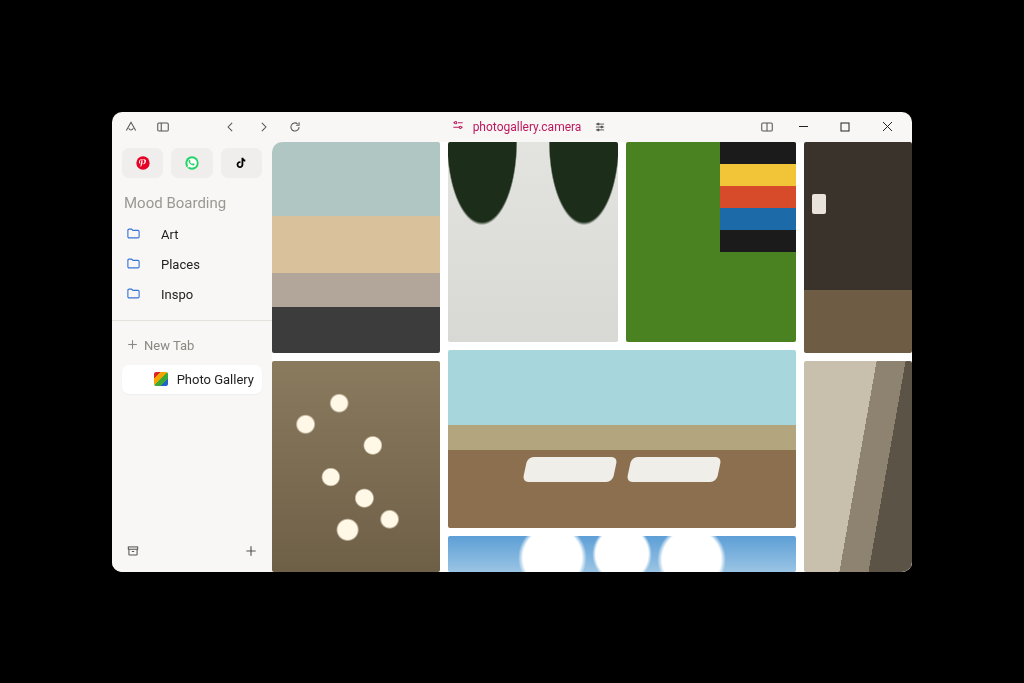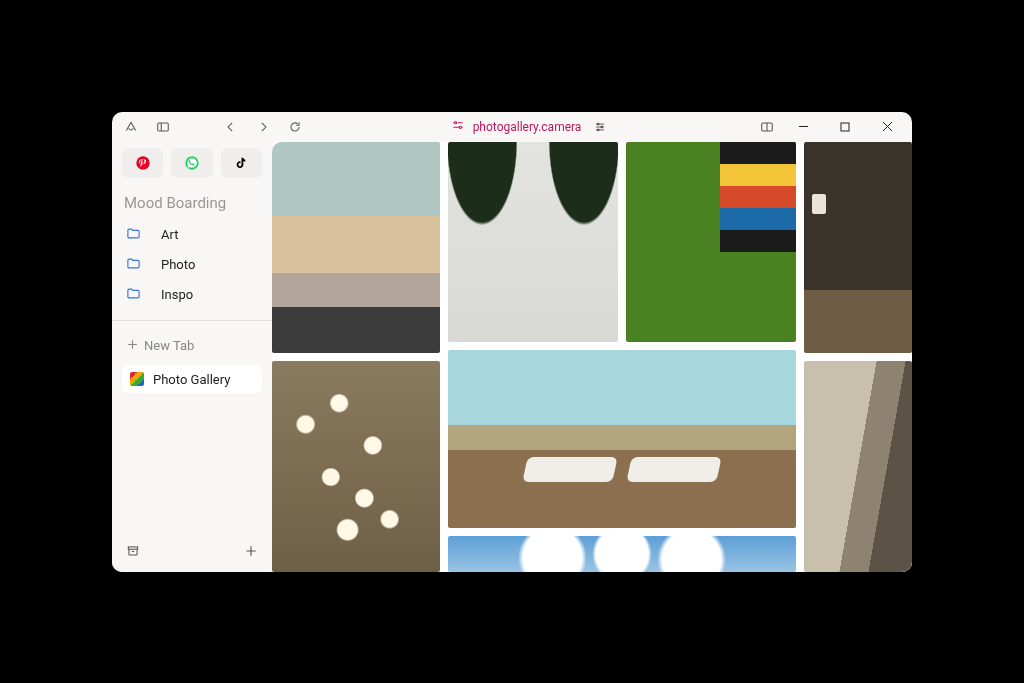--- a/index.html
+++ b/index.html
@@ -101,20 +101,21 @@
     border-radius: 6px;
   }
   .tab {
     display: flex; align-items: center; gap: 9px;
     padding: 7px 8px;
     background: #fff;
     border-radius: 7px;
     cursor: pointer;
     margin-top: 4px;
     box-shadow: 0 1px 2px rgba(0,0,0,0.04);
+    justify-content: flex-end;
   }
   .tab-favicon {
     width: 14px; height: 14px;
     background: linear-gradient(135deg,
       #d62828 0 25%, #f4a400 25% 50%, #3aaa35 50% 75%, #2364c9 75% 100%);
     border-radius: 2px;
   }
   .sidebar-footer {
     margin-top: auto;
     display: flex; justify-content: space-between;
@@ -348,21 +349,21 @@
       <div class="folder">
         <span><svg viewBox="0 0 24 24" fill="none" stroke="#3874d6" stroke-width="1.8">
               <path d="M3 7a2 2 0 0 1 2-2h4l2 2h8a2 2 0 0 1 2 2v8a2 2 0 0 1-2 2H5a2 2 0 0 1-2-2V7z"></path>
             </svg></span>
         <span>Art</span>
       </div>
       <div class="folder">
         <span><svg viewBox="0 0 24 24" fill="none" stroke="#3874d6" stroke-width="1.8">
               <path d="M3 7a2 2 0 0 1 2-2h4l2 2h8a2 2 0 0 1 2 2v8a2 2 0 0 1-2 2H5a2 2 0 0 1-2-2V7z"></path>
             </svg></span>
-        <span>Photo</span>
+        <span>Places</span>
       </div>
       <div class="folder">
         <span><svg viewBox="0 0 24 24" fill="none" stroke="#3874d6" stroke-width="1.8">
               <path d="M3 7a2 2 0 0 1 2-2h4l2 2h8a2 2 0 0 1 2 2v8a2 2 0 0 1-2 2H5a2 2 0 0 1-2-2V7z"></path>
             </svg></span>
         <span>Inspo</span>
       </div>
 
       <div class="divider"></div>
 

